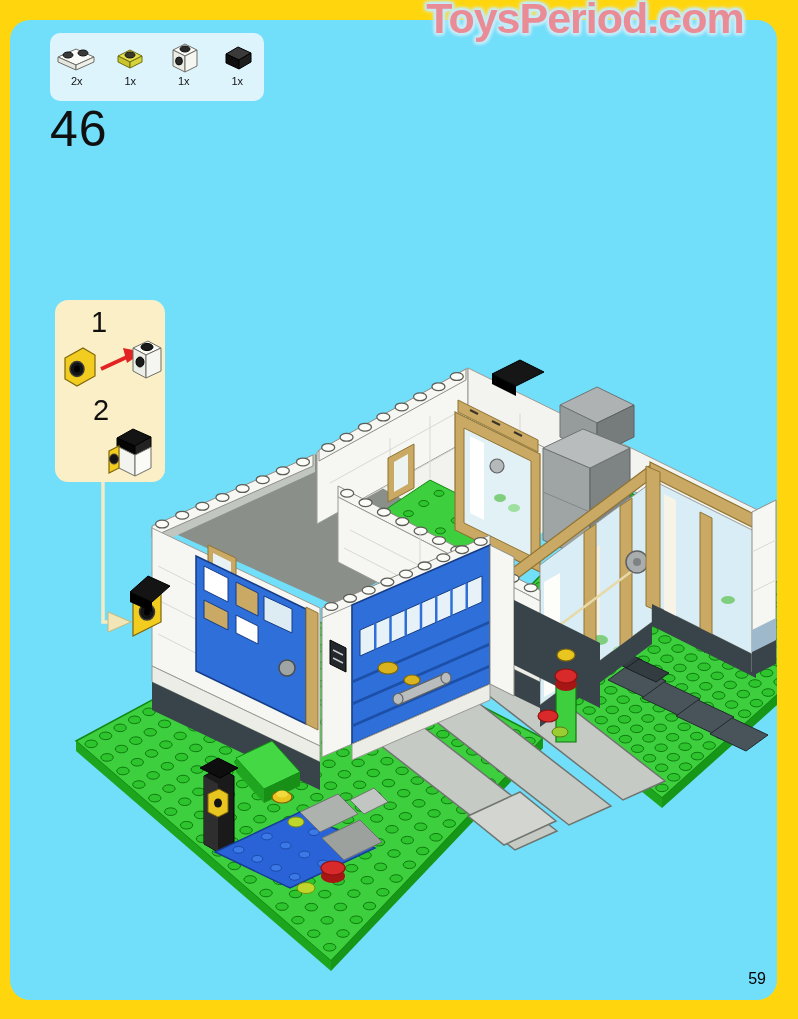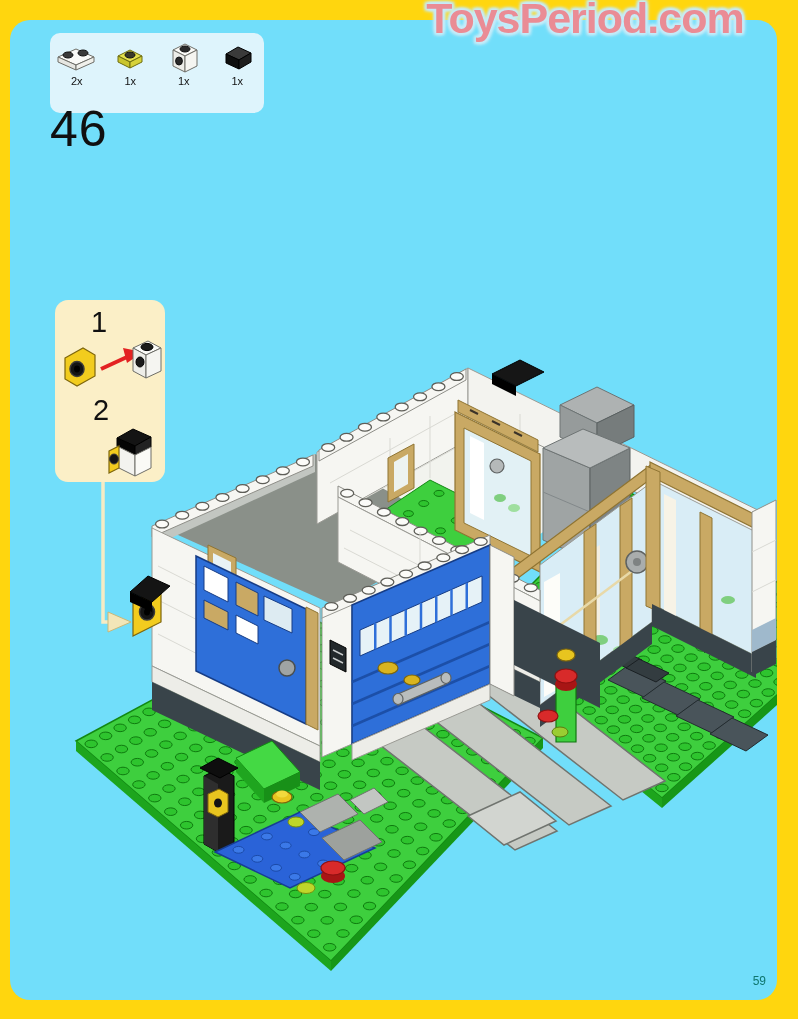--- a/index.html
+++ b/index.html
@@ -15,41 +15,41 @@
   .scene{position:absolute;left:-10px;top:-20px;width:798px;height:1019px;}
   .watermark{
     position:absolute;left:372px;top:-6px;width:426px;
     text-align:center;font-size:43px;font-weight:bold;letter-spacing:-1px;
     color:#EA8C95;
     text-shadow:0 0 2px #C6ECF9,0 0 4px #C6ECF9,0 0 6px #C6ECF9,
                 2px 2px 3px #C6ECF9,-2px -2px 3px #C6ECF9,2px -2px 3px #C6ECF9,-2px 2px 3px #C6ECF9;
     z-index:30;
   }
   .parts-box{
-    position:absolute;left:50px;top:33px;width:214px;height:80px;
+    position:absolute;left:50px;top:33px;width:214px;height:68px;
     background:#DEF4FC;border-radius:10px;z-index:20;
     display:flex;align-items:flex-start;justify-content:space-around;padding-top:7px;box-sizing:border-box;
   }
   .part-item{display:flex;flex-direction:column;align-items:center;width:48px;}
   .part-item svg{display:block;}
   .part-qty{font-size:11px;color:#111;margin-top:1px;}
   .step-number{
     position:absolute;left:50px;top:100px;font-size:50px;color:#101010;z-index:20;letter-spacing:1px;
   }
   .callout-box{
     position:absolute;left:55px;top:300px;width:110px;height:182px;
     background:#FBEFC7;border-radius:13px;z-index:20;
   }
   .callout-num{position:absolute;font-size:29px;color:#101010;}
   .callout-num.n1{left:36px;top:6px;}
   .callout-num.n2{left:38px;top:94px;}
   .callout-g1{position:absolute;left:2px;top:36px;}
   .callout-g2{position:absolute;left:48px;top:126px;}
   .page-number{
-    position:absolute;right:32px;bottom:31px;font-size:12px;color:#0f766e;z-index:20;
+    position:absolute;right:32px;bottom:31px;font-size:16px;color:#000000;z-index:20;
   }
 </style>
 </head>
 <body>
 
 <div class="canvas">
   <svg class="scene" id="scene" viewBox="0 0 798 1019">
       <g>
         <polygon points="472,644 626,490 852,628 662,798" fill="#3ECF3E" stroke="#128812" stroke-width="1.5"></polygon>
         <polygon points="472,644 662,798 662,808 472,654" fill="#1DA51D" stroke="none" stroke-width="1"></polygon>

